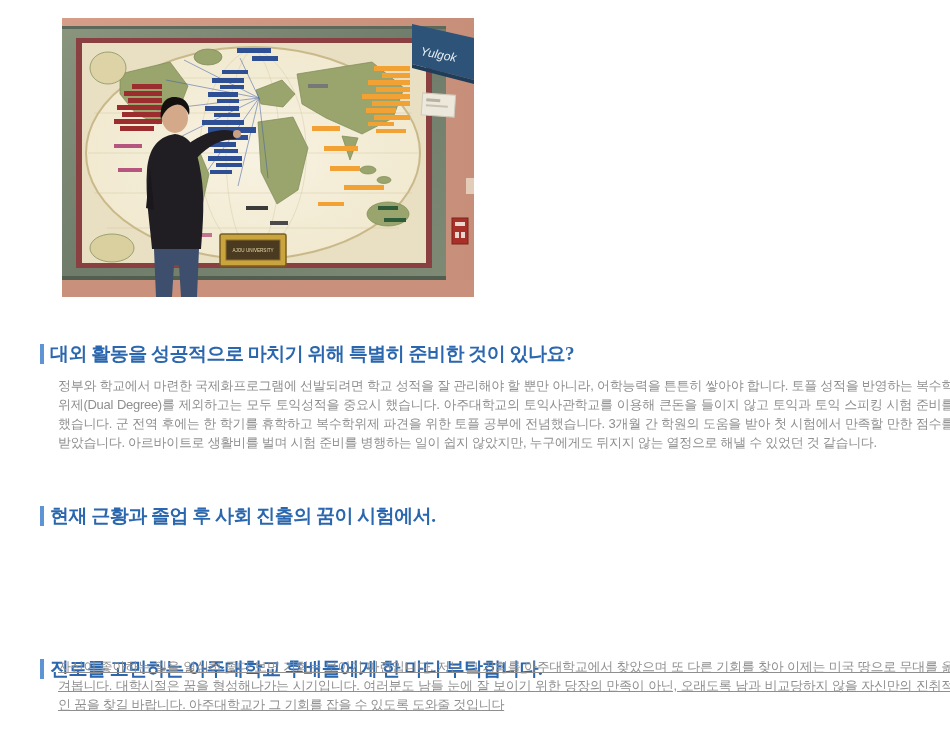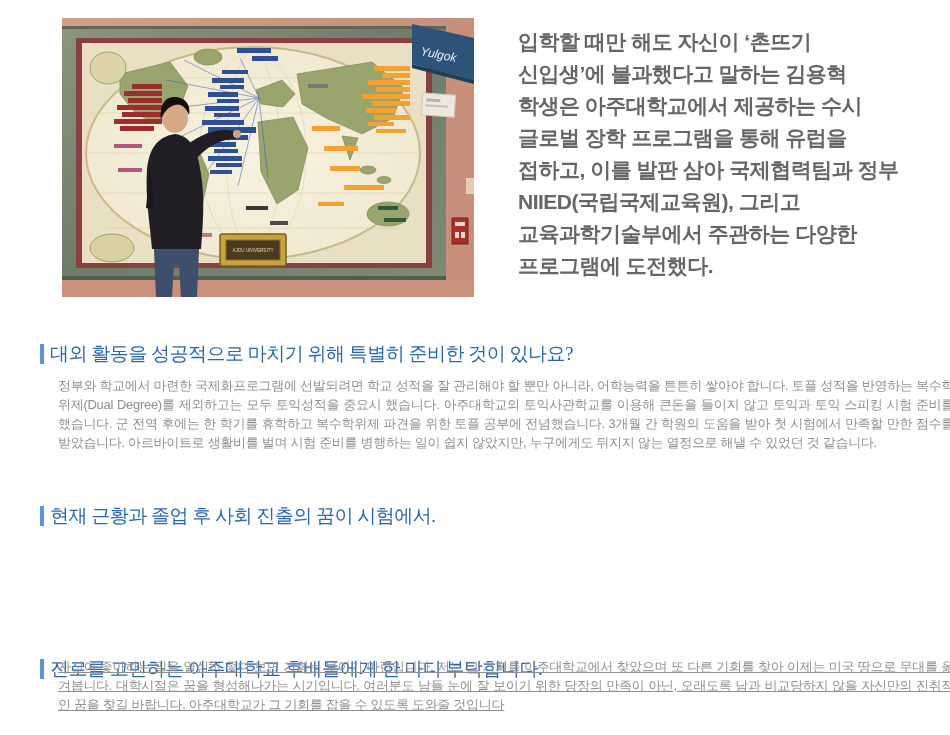--- a/index.html
+++ b/index.html
@@ -25,21 +25,21 @@
     font-size: 21px; line-height: 32px; font-weight: bold;
     color: #666666; letter-spacing: -0.5px;
     white-space: pre-line;
   }
 
   
   .section-heading {
     position: absolute; left: 40px;
     display: flex; align-items: center;
     font-family: "Liberation Serif", serif;
-    font-size: 19px; font-weight: 400;
+    font-size: 19px; font-weight: 700;
     color: #2b67ae; letter-spacing: -0.5px;
   }
   .section-heading .bar {
     display: inline-block; width: 4px; height: 20px;
     background: #5e94d4; margin-right: 6px; flex: 0 0 auto;
   }
   .section-body {
     position: absolute; left: 58px; width: 896px;
     font-size: 13px; line-height: 19px;
     color: #8f8f8f; letter-spacing: -0.3px;
@@ -219,28 +219,20 @@
       <g>
         <rect x="390" y="200" width="16" height="26" fill="#a83028" stroke="#7e221c" stroke-width="1"></rect>
         <rect x="393" y="204" width="10" height="4" fill="#e8d8d0"></rect>
         <rect x="393" y="214" width="4" height="6" fill="#e8d8d0"></rect>
         <rect x="399" y="214" width="4" height="6" fill="#e8d8d0"></rect>
       </g>
       <rect x="404" y="160" width="8" height="16" fill="#e3cdb8"></rect>
     </svg>
   </div>
 
-  <div class="intro">입학할 때만 해도 자신이 ‘촌뜨기
-신입생’에 불과했다고 말하는 김용혁
-학생은 아주대학교에서 제공하는 수시
-글로벌 장학 프로그램을 통해 유럽을
-접하고, 이를 발판 삼아 국제협력팀과 정부
-NIIED(국립국제교육원), 그리고
-교육과학기술부에서 주관하는 다양한
-프로그램에 도전했다.</div>
 
   <div class="section-heading" id="heading-1">
     <span class="bar"></span>
     <span>대외 활동을 성공적으로 마치기 위해 특별히 준비한 것이 있나요?</span>
   </div>
   <div class="section-body" id="body-1">정부와 학교에서 마련한 국제화프로그램에 선발되려면 학교 성적을 잘 관리해야 할 뿐만 아니라, 어학능력을 튼튼히 쌓아야 합니다. 토플 성적을 반영하는 복수학위제(Dual Degree)를 제외하고는 모두 토익성적을 중요시 했습니다. 아주대학교의 토익사관학교를 이용해 큰돈을 들이지 않고 토익과 토익 스피킹 시험 준비를 했습니다. 군 전역 후에는 한 학기를 휴학하고 복수학위제 파견을 위한 토플 공부에 전념했습니다. 3개월 간 학원의 도움을 받아 첫 시험에서 만족할 만한 점수를 받았습니다. 아르바이트로 생활비를 벌며 시험 준비를 병행하는 일이 쉽지 않았지만, 누구에게도 뒤지지 않는 열정으로 해낼 수 있었던 것 같습니다.</div>
 
   <div class="section-heading" id="heading-2">
     <span class="bar"></span>
     <span>현재 근황과 졸업 후 사회 진출의 꿈이 시험에서.</span>

